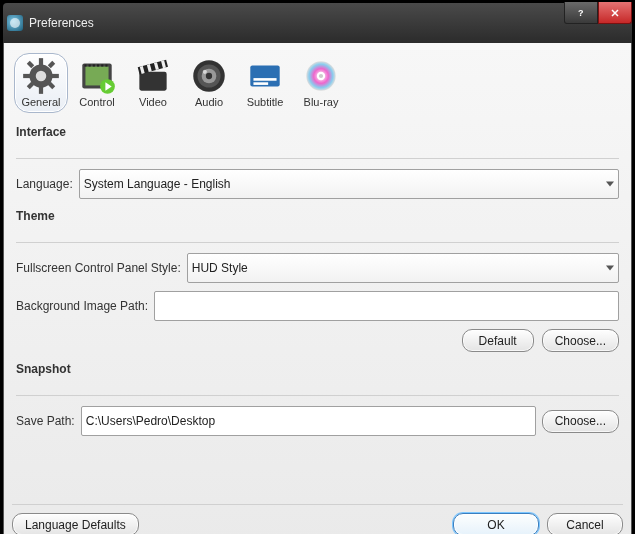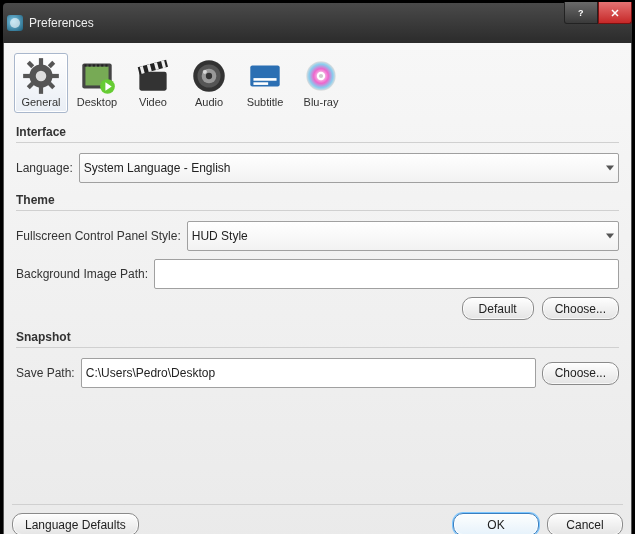--- a/index.html
+++ b/index.html
@@ -70,42 +70,42 @@
   .toolbar {
     display:flex;
     gap:2px;
     padding:2px;
   }
   .tab {
     width:54px;
     text-align:center;
     padding:4px 2px 4px;
     border:1px solid transparent;
-    border-radius:3px;
+    border-radius:15px;
     font-size:11px;
     color:#333;
     cursor:default;
   }
   .tab.selected {
     border:1px solid #a9b7cc;
     background: linear-gradient(to bottom,#fefefe,#e9eef5);
     box-shadow: inset 0 0 0 1px #fff;
   }
   .tab .icon-box {
     width:42px;height:36px;
     margin:0 auto 2px;
     display:flex;align-items:center;justify-content:center;
   }
 
   .section { margin-top:10px; padding:0 4px;}
   .section-title {
     font-weight:bold;
     font-size:12px;
     color:#333;
-    padding-bottom:3px;
+    padding-bottom:19px;
     border-bottom:1px solid #d0d0d0;
     margin-bottom:10px;
   }
   .row {
     display:flex;
     align-items:center;
     margin-bottom:8px;
     gap:6px;
   }
   .row label { color:#333; white-space:nowrap; }
@@ -215,21 +215,21 @@
           <g fill="#222">
                 <rect x="8" y="9" width="2" height="2"></rect>
                 <rect x="12" y="9" width="2" height="2"></rect>
                 <rect x="16" y="9" width="2" height="2"></rect>
                 <rect x="20" y="9" width="2" height="2"></rect>
                 <rect x="24" y="9" width="2" height="2"></rect>
                 <rect x="28" y="9" width="2" height="2"></rect>
               </g>
             </svg>
         </div>
-        <div>Desktop</div>
+        <div>Control</div>
       </div>
       <div class="tab">
         <div class="icon-box">
           <svg viewBox="0 0 40 40">
               <rect x="7" y="16" width="26" height="18" rx="2" fill="#333"></rect>
           <g transform="rotate(-15 20 12)">
                 <rect x="6" y="8" width="28" height="7" fill="#222"></rect>
                 <g fill="#eee">
                   <rect x="8" y="8" width="3" height="7"></rect>
                   <rect x="15" y="8" width="3" height="7"></rect>

